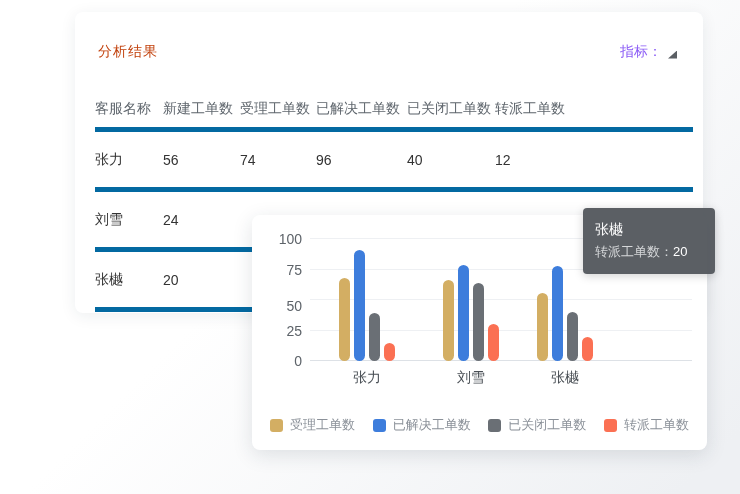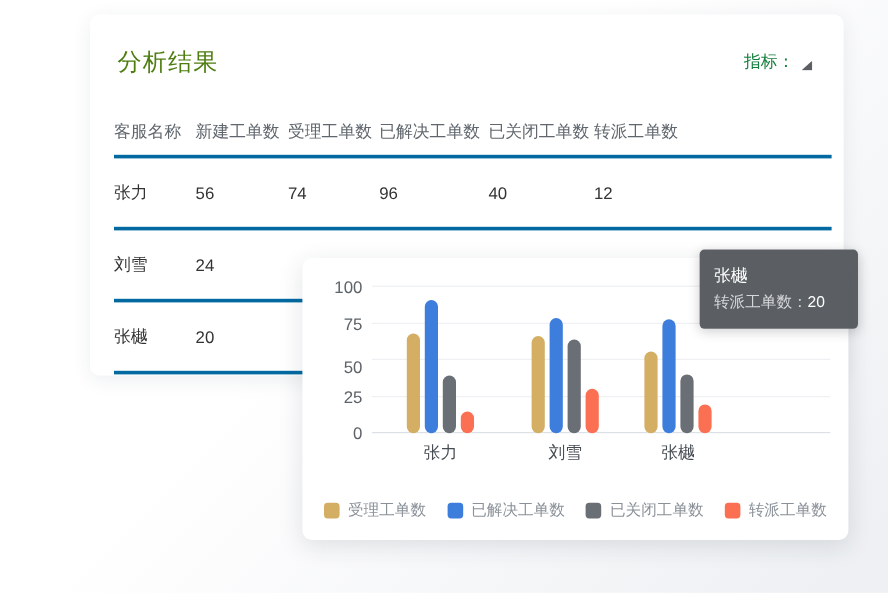--- a/index.html
+++ b/index.html
@@ -14,35 +14,35 @@
   .table-card {
     position:absolute; left:75px; top:12px; width:628px; height:301px;
     background:#fff; border-radius:8px;
     box-shadow:0 3px 16px rgba(31,45,61,.08);
     z-index:1;
   }
   .card-header {
     height:79px; display:flex; align-items:center; justify-content:space-between;
     padding:0 26px 0 23px;
   }
-  .panel-title { font-size:20px; color:#4d7c0f; letter-spacing:1px; }
+  .panel-title { font-size:14px; color:#c2410c; letter-spacing:1px; }
   .indicators { display:flex; align-items:center; font-size:14px; }
-  .indicator-label { color:#15803d; }
+  .indicator-label { color:#8b5cf6; }
   .indicator-link { color:var(--accent); margin-left:13px; cursor:pointer; white-space:nowrap; }
   .caret {
     width:9px; height:8px; margin-left:6px; margin-top:6px;
     background:#5b5f64; clip-path:polygon(100% 0,100% 100%,0 100%);
   }
 
   .grid-table { padding:0 10px 0 20px; }
   .t-row {
     display:grid;
     grid-template-columns:68px 77px 76px 91px 88px 1fr;
     align-items:center;
-    border-bottom:3px solid #0369a1;
+    border-bottom:5px solid #0369a1;
   }
   .t-row.head { height:41px; color:#5f666d; font-size:14px; }
   .t-row.body { height:60px; color:#333; font-size:14px; }
   .t-cell { padding-right:6px; white-space:nowrap; }
 
   
   .chart-card {
     position:absolute; left:252px; top:215px; width:455px; height:235px;
     background:#fff; border-radius:8px;
     box-shadow:0 5px 20px rgba(31,45,61,.13);

